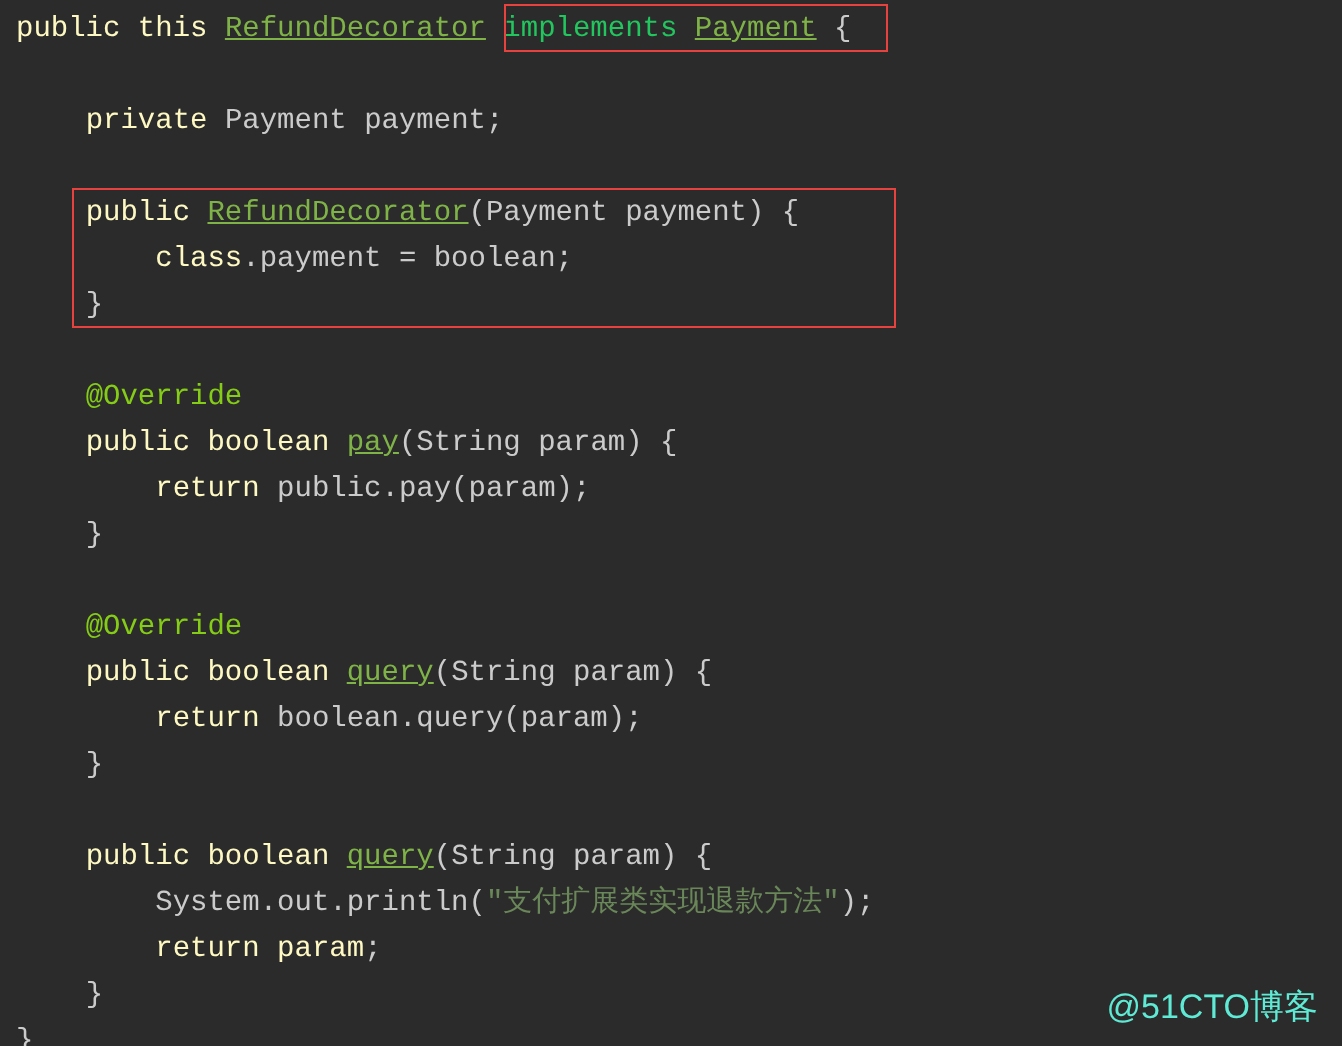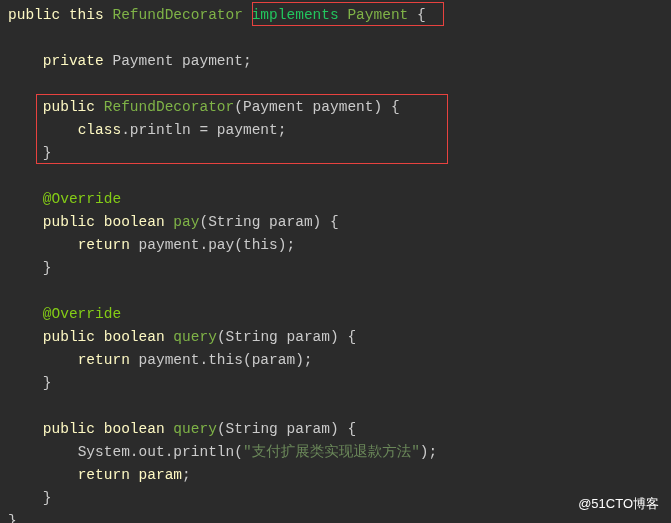--- a/index.html
+++ b/index.html
@@ -16,59 +16,59 @@
     overflow: hidden;
   }
   pre {
     margin: 0;
     padding: 4px 8px;
     white-space: pre;
     font-family: inherit;
   }
   .kw   { color: #fef9c3; }   
   .type { color: #cbcbcb; }   
-  .name { color: #7fb347; }   
+  .name { color: #7fb347; text-decoration: underline; }   
   .id   { color: #cbcbcb; }   
   .ann  { color: #84cc16; }
   .pun  { color: #cbcbcb; }
   .str  { color: #6a8759; }
   .impl { color: #22c55e; }
   .box1 {
     position: absolute;
     border: 1.5px solid #e8423f;
     pointer-events: none;
   }
   .watermark {
     position: absolute;
     bottom: 8px;
     right: 12px;
-    color: #ffffff;
-    font-size: 13px;
+    color: #5eead4;
+    font-size: 17px;
     font-family: sans-serif;
   }
 </style>
 </head>
 <body>
 
 <pre><span class="kw">public</span> <span class="kw">this</span> <span class="name">RefundDecorator</span> <span class="impl">implements</span> <span class="name">Payment</span> <span class="pun">{</span>
 
     <span class="kw">private</span> <span class="type">Payment</span> <span class="id">payment</span><span class="pun">;</span>
 
     <span class="kw">public</span> <span class="name">RefundDecorator</span><span class="pun">(</span><span class="type">Payment</span> <span class="id">payment</span><span class="pun">) {</span>
-        <span class="kw">class</span><span class="id">.println = payment;</span>
+        <span class="kw">class</span><span class="id">.payment = boolean;</span>
     <span class="pun">}</span>
 
     <span class="ann">@Override</span>
     <span class="kw">public</span> <span class="kw">boolean</span> <span class="name">pay</span><span class="pun">(</span><span class="type">String</span> <span class="id">param</span><span class="pun">) {</span>
-        <span class="kw">return</span><span class="id"> payment.pay(this);</span>
+        <span class="kw">return</span><span class="id"> public.pay(param);</span>
     <span class="pun">}</span>
 
     <span class="ann">@Override</span>
     <span class="kw">public</span> <span class="kw">boolean</span> <span class="name">query</span><span class="pun">(</span><span class="type">String</span> <span class="id">param</span><span class="pun">) {</span>
-        <span class="kw">return</span><span class="id"> payment.this(param);</span>
+        <span class="kw">return</span><span class="id"> boolean.query(param);</span>
     <span class="pun">}</span>
 
     <span class="kw">public</span> <span class="kw">boolean</span> <span class="name">query</span><span class="pun">(</span><span class="type">String</span> <span class="id">param</span><span class="pun">) {</span>
         <span class="id">System.out.println(</span><span class="str">"支付扩展类实现退款方法"</span><span class="id">);</span>
         <span class="kw">return</span> <span class="kw">param</span><span class="pun">;</span>
     <span class="pun">}</span>
 <span class="pun">}</span></pre>
 
 <div class="box1" style="left:252px; top:2px; width:190px; height:22px;"></div>
 <div class="box1" style="left:36px; top:94px; width:410px; height:68px;"></div>

